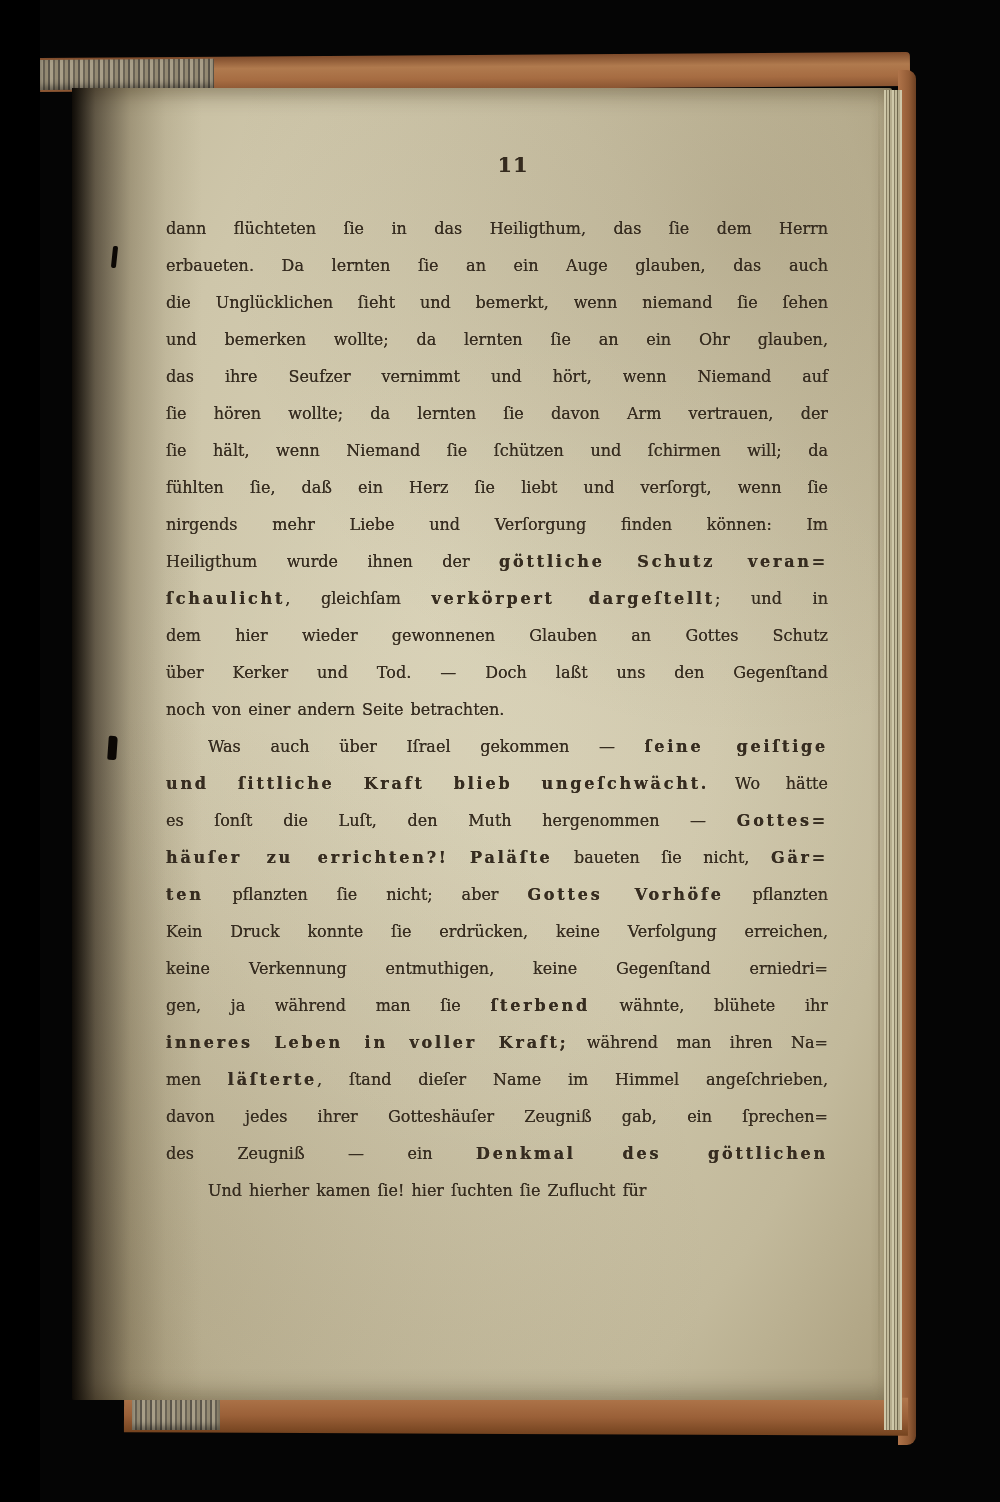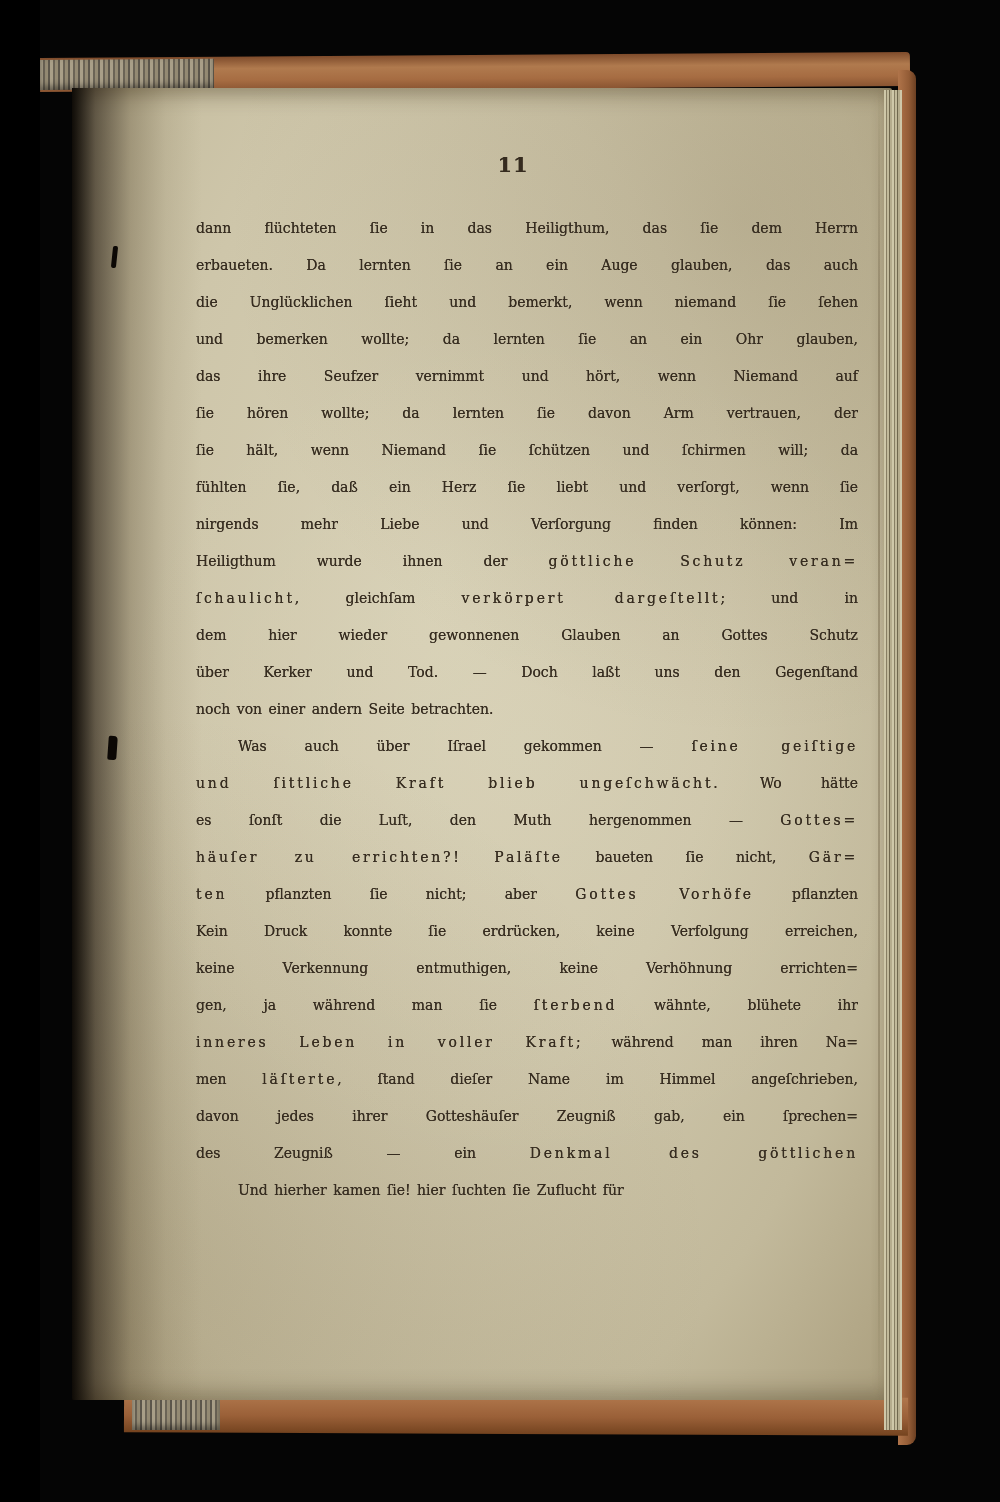--- a/index.html
+++ b/index.html
@@ -61,28 +61,28 @@
   .mark { position:absolute; background:#0c0805; }
   .mark1 { left:40px; top:158px; width:5px; height:22px; border-radius:2px; transform:rotate(6deg); }
   .mark2 { left:36px; top:648px; width:9px; height:24px; border-radius:2px 4px 3px 2px; transform:rotate(4deg); }
   .page-number {
     position:absolute; left:110px; top:64px; width:662px;
     text-align:center; font-size:21px; font-weight:bold;
     color:#352b1f; letter-spacing:1px;
     text-shadow:0 0 .6px rgba(46,36,24,.9);
   }
   .text-block {
-    position:absolute; left:124px; top:122px; width:662px;
-    color:#362c20; font-size:14px; word-spacing:2px;
+    position:absolute; left:94px; top:122px; width:662px;
+    color:#362c20; font-size:16px; word-spacing:2px;
     text-shadow:0 0 .6px rgba(46,36,24,.85);
   }
   .line { height:37px; line-height:37px; text-align:left; }
   .line.justify { text-align:justify; text-align-last:justify; }
   .line.indent { text-indent:42px; }
-  .spaced { letter-spacing:2.8px; }
+  .spaced { letter-spacing:2.8px;font-weight:bold; }
 </style>
 </head>
 <body>
 
 <div class="scan">
   <div class="cover-top"></div>
   <div class="cloth cloth-top"></div>
   <div class="cover-right"></div>
   <div class="cover-bottom"></div>
   <div class="cloth cloth-bottom"></div>
@@ -108,21 +108,21 @@
         <div class="line justify"><span class="spaced">ſchaulicht</span><span>, gleichſam </span><span class="spaced">verkörpert dargeſtellt</span><span>; und in</span></div>
         <div class="line justify"><span>dem hier wieder gewonnenen Glauben an Gottes Schutz</span></div>
         <div class="line justify"><span>über Kerker und Tod. — Doch laßt uns den Gegenſtand</span></div>
         <div class="line"><span>noch von einer andern Seite betrachten.</span></div>
         <div class="line indent justify"><span>Was auch über Iſrael gekommen — </span><span class="spaced">ſeine geiſtige</span></div>
         <div class="line justify"><span class="spaced">und ſittliche Kraft blieb ungeſchwächt.</span><span> Wo hätte</span></div>
         <div class="line justify"><span>es ſonſt die Luſt, den Muth hergenommen — </span><span class="spaced">Gottes=</span></div>
         <div class="line justify"><span class="spaced">häuſer zu errichten?!</span><span> </span><span class="spaced">Paläſte</span><span> baueten ſie nicht, </span><span class="spaced">Gär=</span></div>
         <div class="line justify"><span class="spaced">ten</span><span> pflanzten ſie nicht; aber </span><span class="spaced">Gottes Vorhöfe</span><span> pflanzten</span></div>
         <div class="line justify"><span>Kein Druck konnte ſie erdrücken, keine Verfolgung erreichen,</span></div>
-        <div class="line justify"><span>keine Verkennung entmuthigen, keine Verhöhnung errichten=</span></div>
+        <div class="line justify"><span>keine Verkennung entmuthigen, keine Gegenſtand erniedri=</span></div>
         <div class="line justify"><span>gen, ja während man ſie </span><span class="spaced">ſterbend</span><span> wähnte, blühete ihr</span></div>
         <div class="line justify"><span class="spaced">inneres Leben in voller Kraft;</span><span> während man ihren Na=</span></div>
         <div class="line justify"><span>men </span><span class="spaced">läſterte</span><span>, ſtand dieſer Name im Himmel angeſchrieben,</span></div>
         <div class="line justify"><span>davon jedes ihrer Gotteshäuſer Zeugniß gab, ein ſprechen=</span></div>
         <div class="line justify"><span>des Zeugniß — ein </span><span class="spaced">Denkmal des göttlichen</span></div>
         <div class="line indent"><span>Und hierher kamen ſie! hier ſuchten ſie Zuflucht für</span></div>
       </div>
   </div>
 
   <div class="page-edges"></div>

